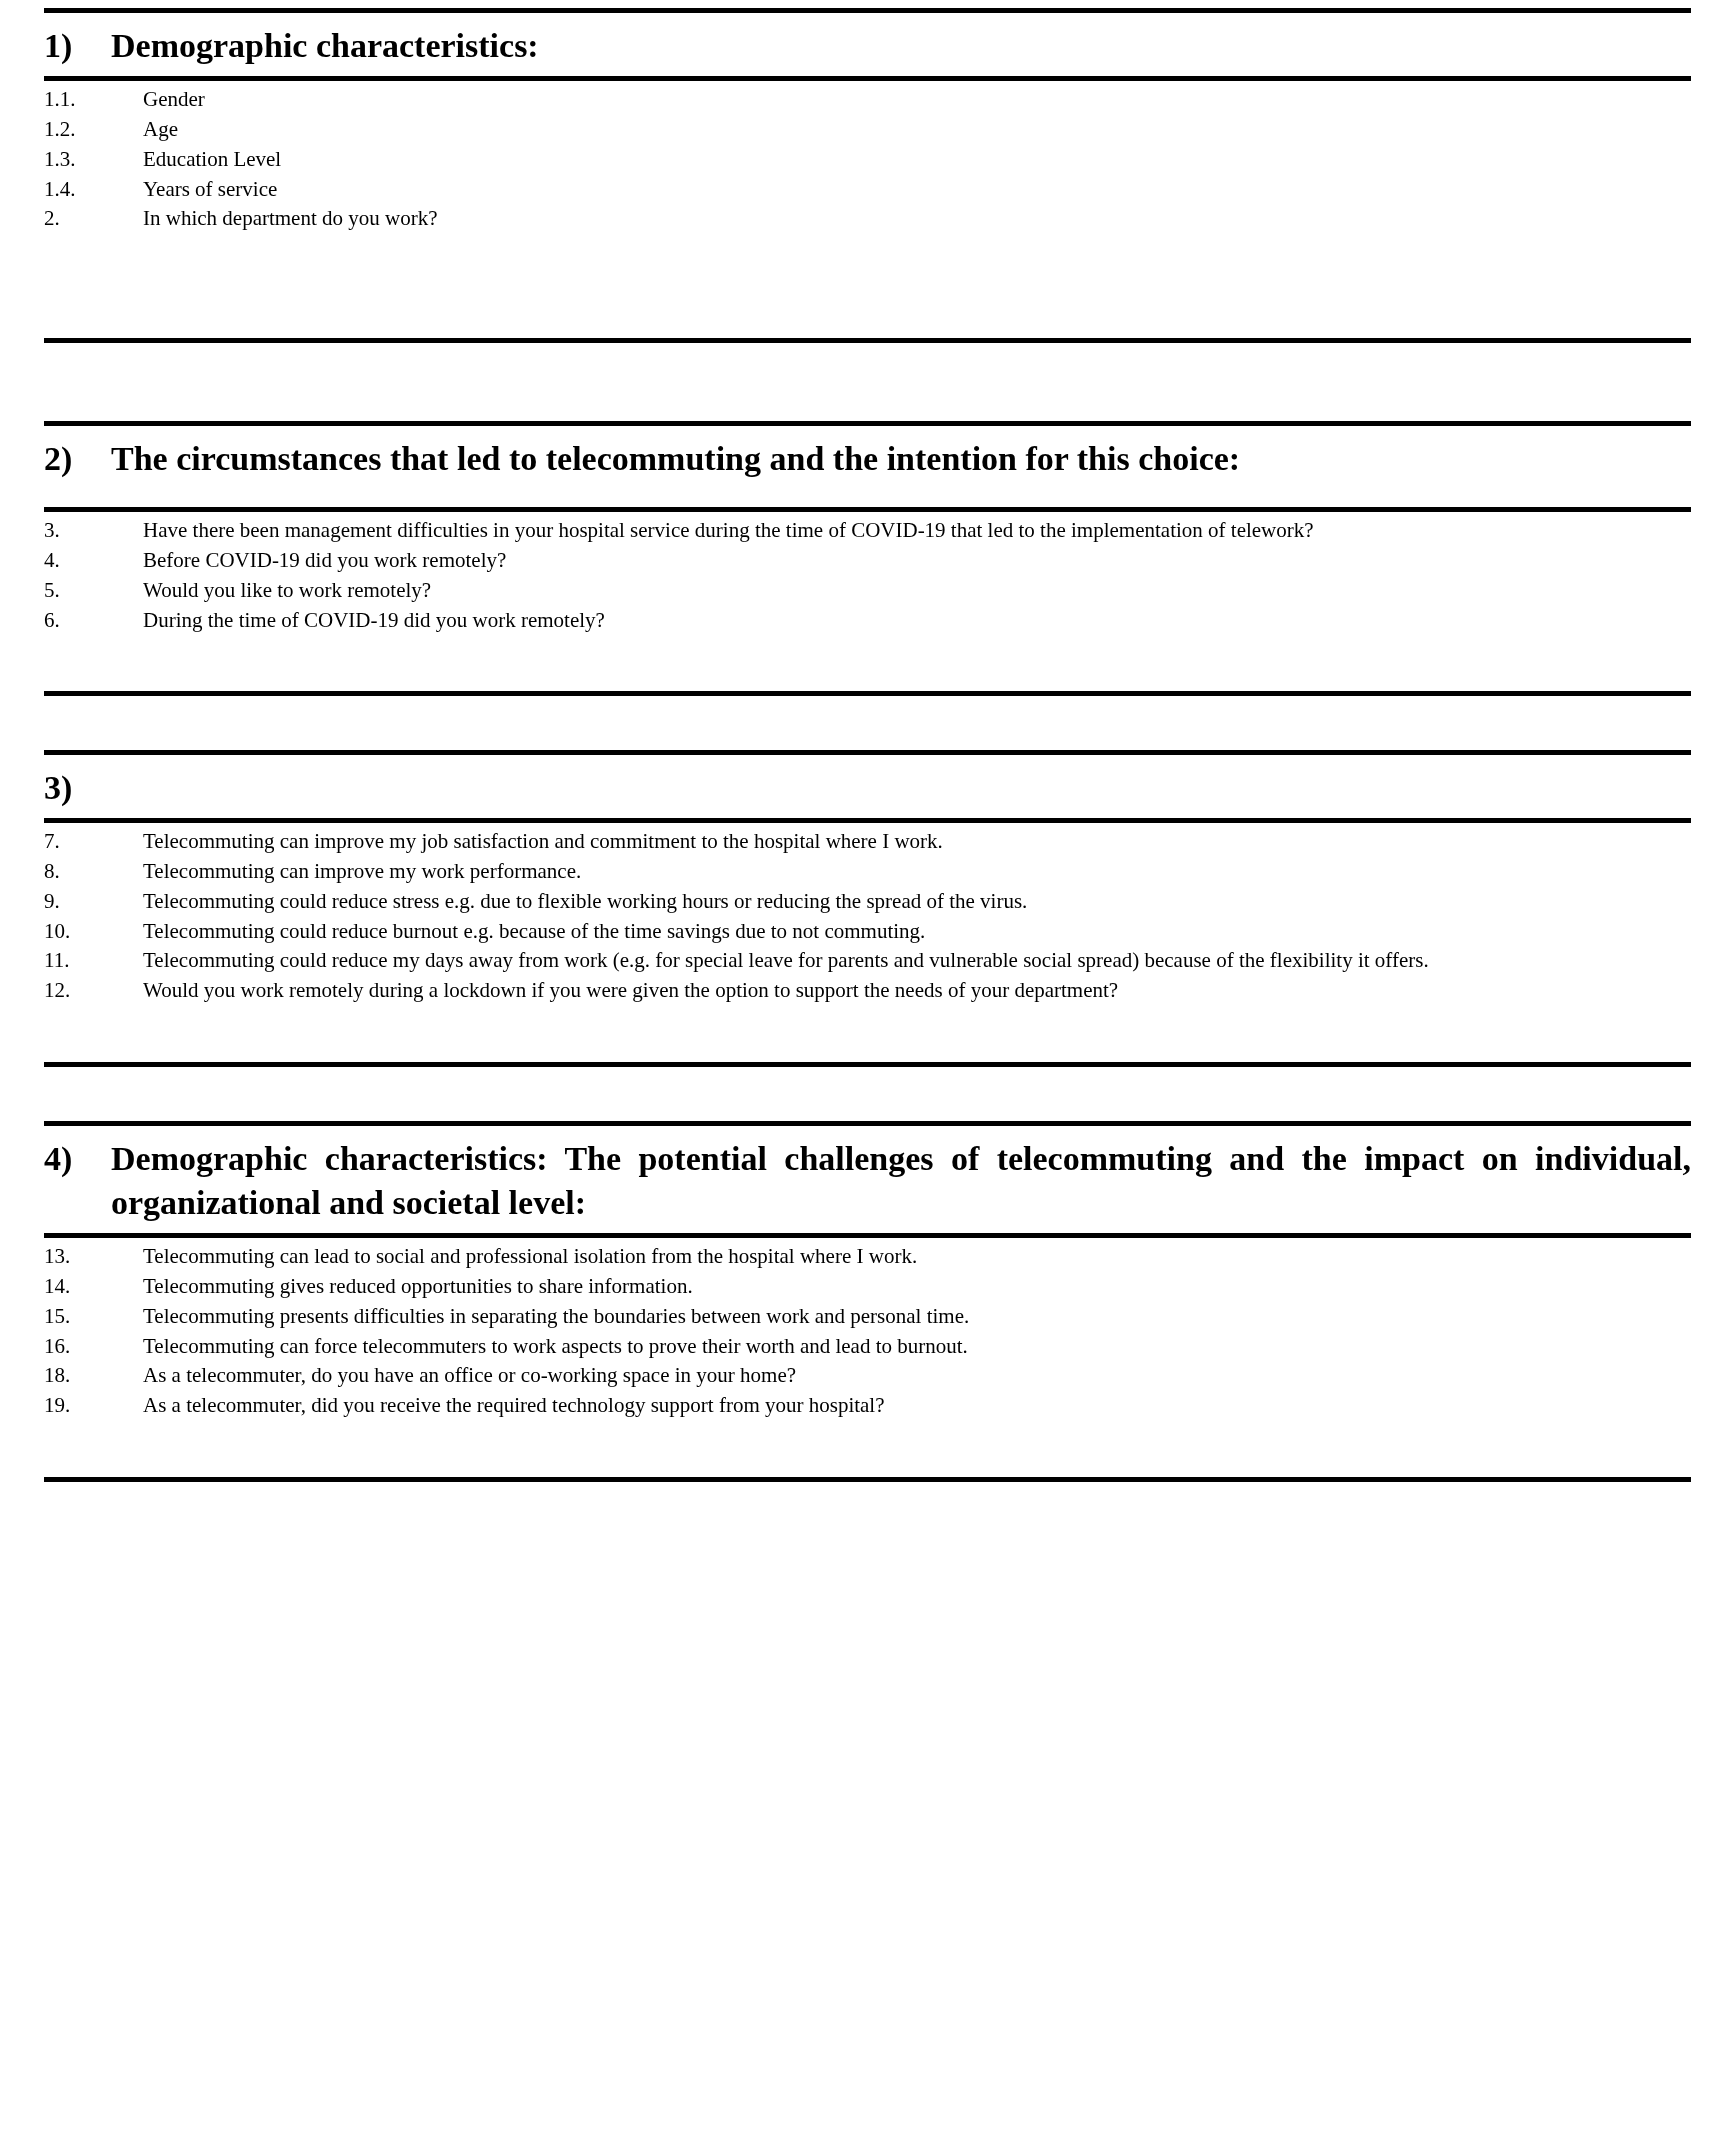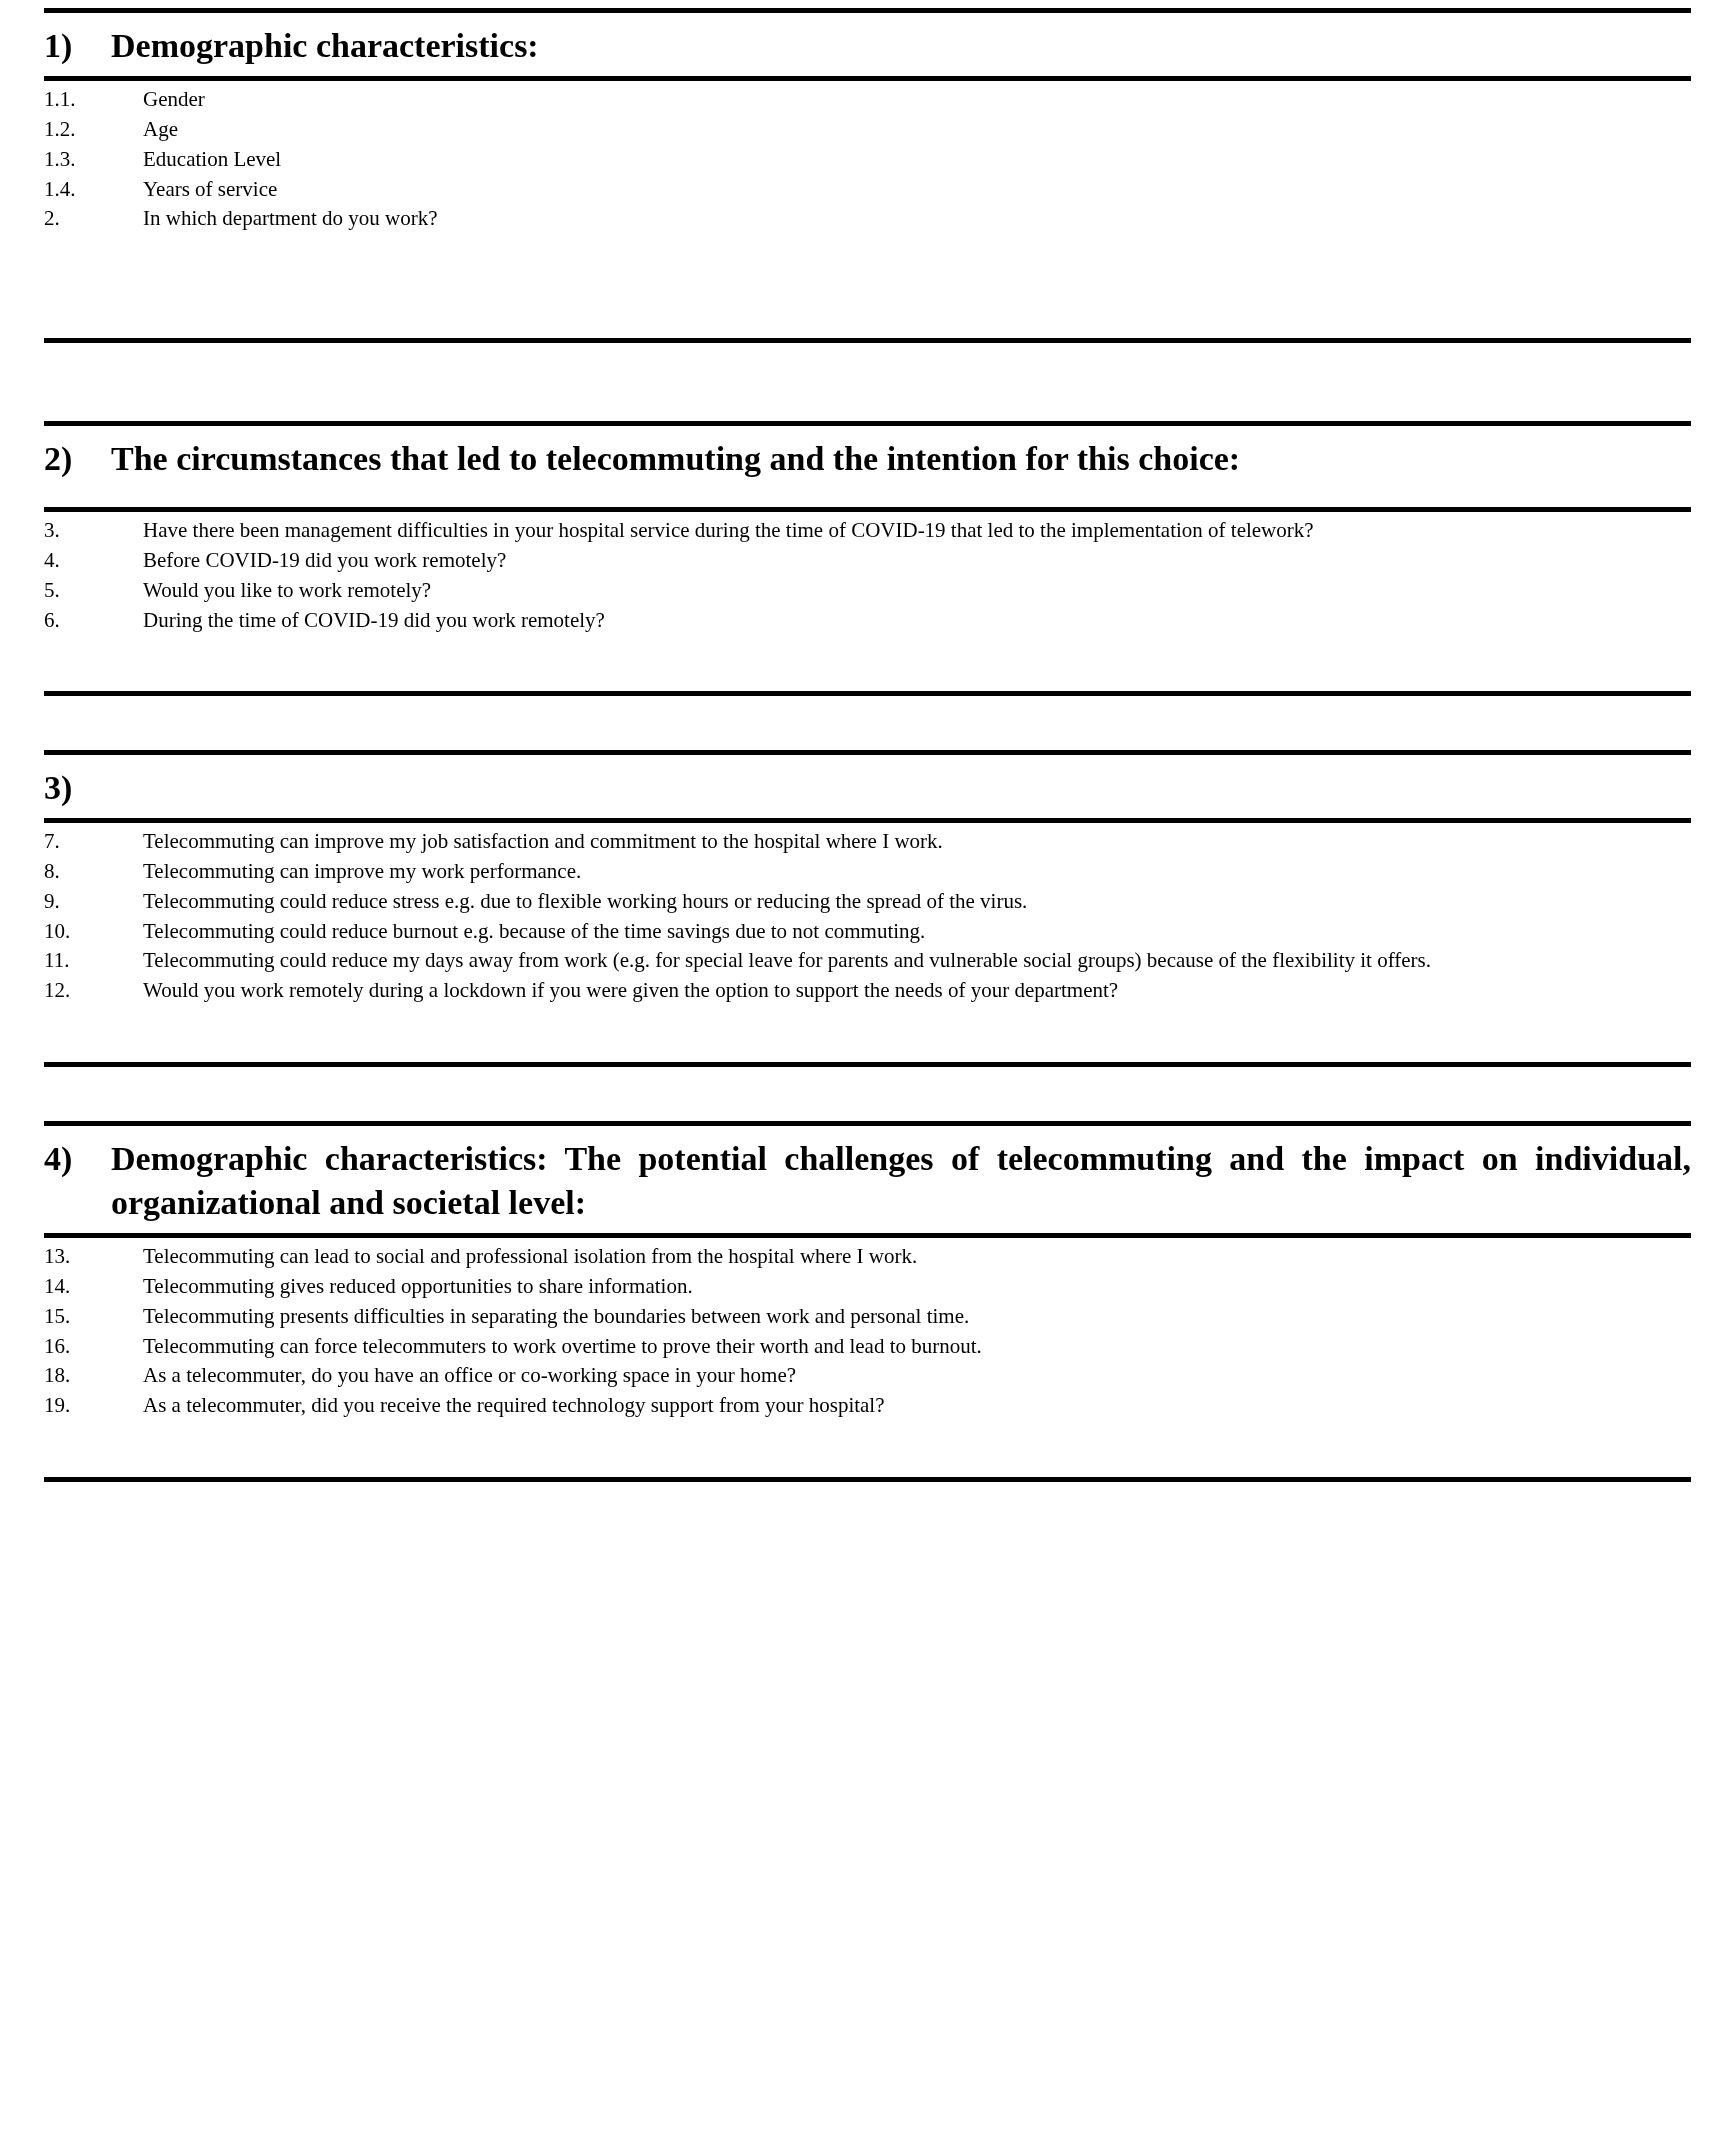--- a/index.html
+++ b/index.html
@@ -191,21 +191,21 @@
       <div class="qitem last-line-left">
         <span class="num">9.</span>
         <span class="qtext">Telecommuting could reduce stress e.g. due to flexible working hours or reducing the spread of the virus.</span>
       </div>
       <div class="qitem last-line-left">
         <span class="num">10.</span>
         <span class="qtext">Telecommuting could reduce burnout e.g. because of the time savings due to not commuting.</span>
       </div>
       <div class="qitem last-line-left">
         <span class="num">11.</span>
-        <span class="qtext">Telecommuting could reduce my days away from work (e.g. for special leave for parents and vulnerable social groups) because of the flexibility it offers.</span>
+        <span class="qtext">Telecommuting could reduce my days away from work (e.g. for special leave for parents and vulnerable social spread) because of the flexibility it offers.</span>
       </div>
       <div class="qitem last-line-left">
         <span class="num">12.</span>
         <span class="qtext">Would you work remotely during a lockdown if you were given the option to support the needs of your department?</span>
       </div>
     </div>
     <div class="spacer-md"></div>
     <div class="rule"></div>
 
     <div class="spacer-md"></div>
@@ -225,21 +225,21 @@
       <div class="qitem last-line-left">
         <span class="num">14.</span>
         <span class="qtext">Telecommuting gives reduced opportunities to share information.</span>
       </div>
       <div class="qitem last-line-left">
         <span class="num">15.</span>
         <span class="qtext">Telecommuting presents difficulties in separating the boundaries between work and personal time.</span>
       </div>
       <div class="qitem last-line-left">
         <span class="num">16.</span>
-        <span class="qtext">Telecommuting can force telecommuters to work overtime to prove their worth and lead to burnout.</span>
+        <span class="qtext">Telecommuting can force telecommuters to work aspects to prove their worth and lead to burnout.</span>
       </div>
       <div class="qitem last-line-left">
         <span class="num">18.</span>
         <span class="qtext">As a telecommuter, do you have an office or co-working space in your home?</span>
       </div>
       <div class="qitem last-line-left">
         <span class="num">19.</span>
         <span class="qtext">As a telecommuter, did you receive the required technology support from your hospital?</span>
       </div>
     </div>

